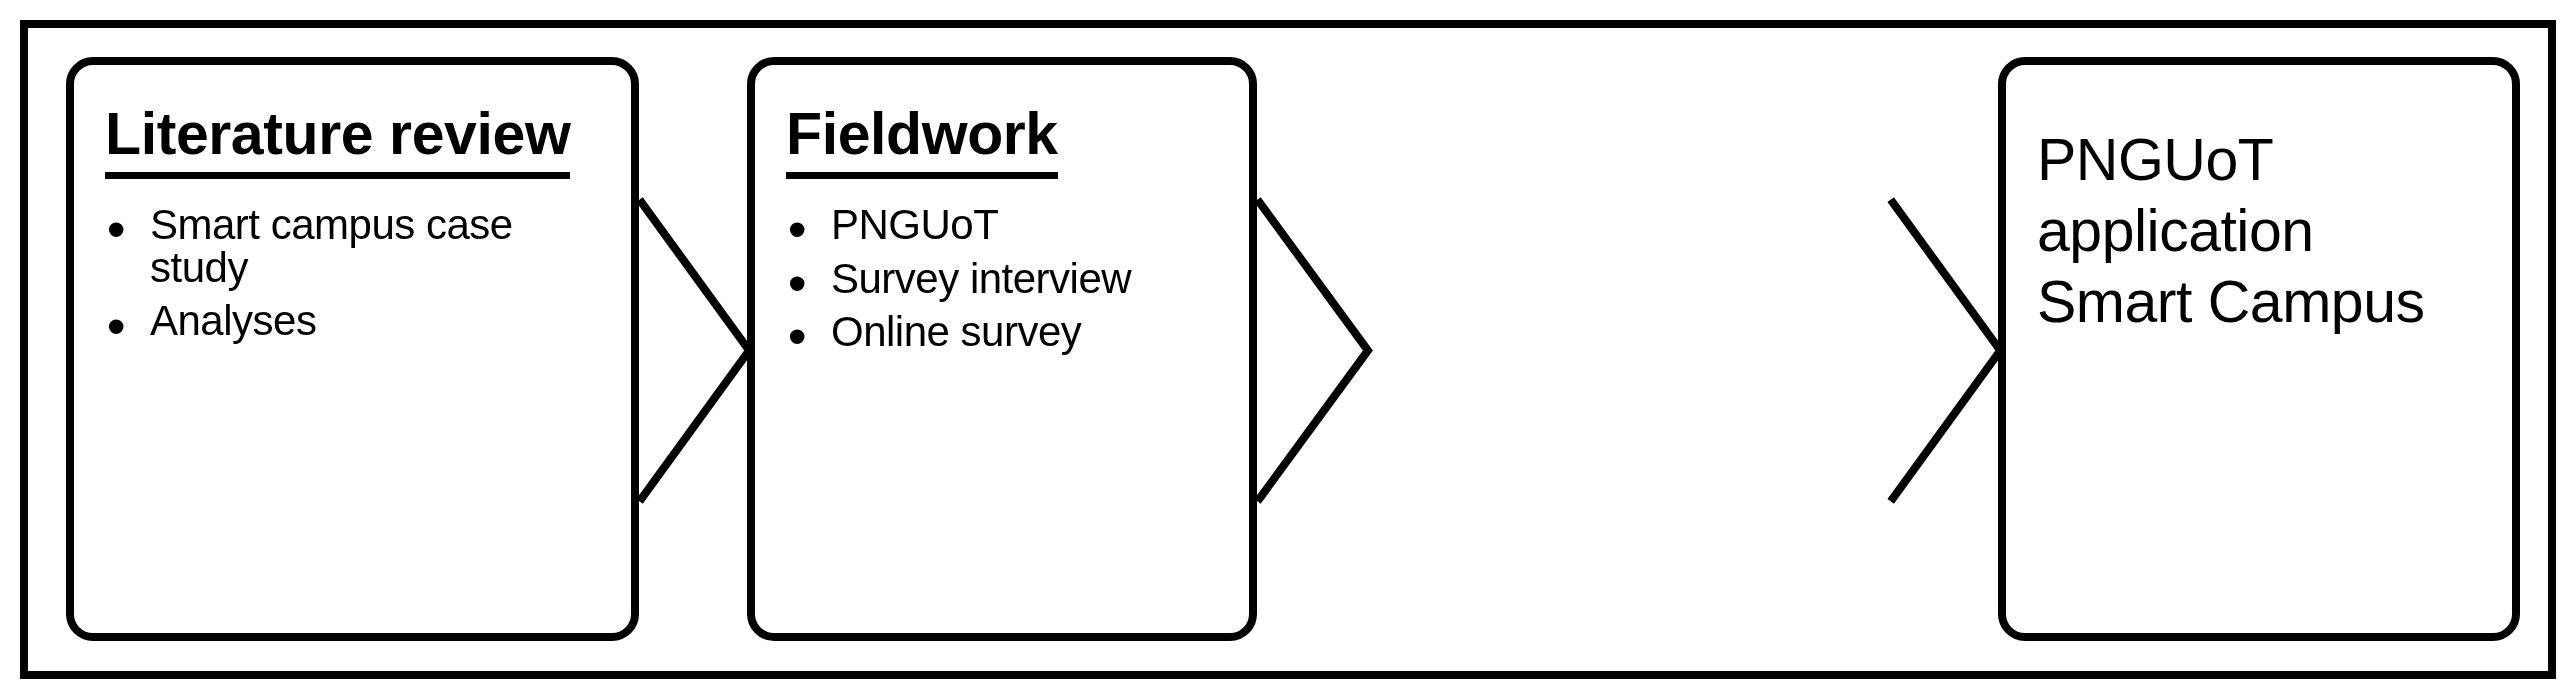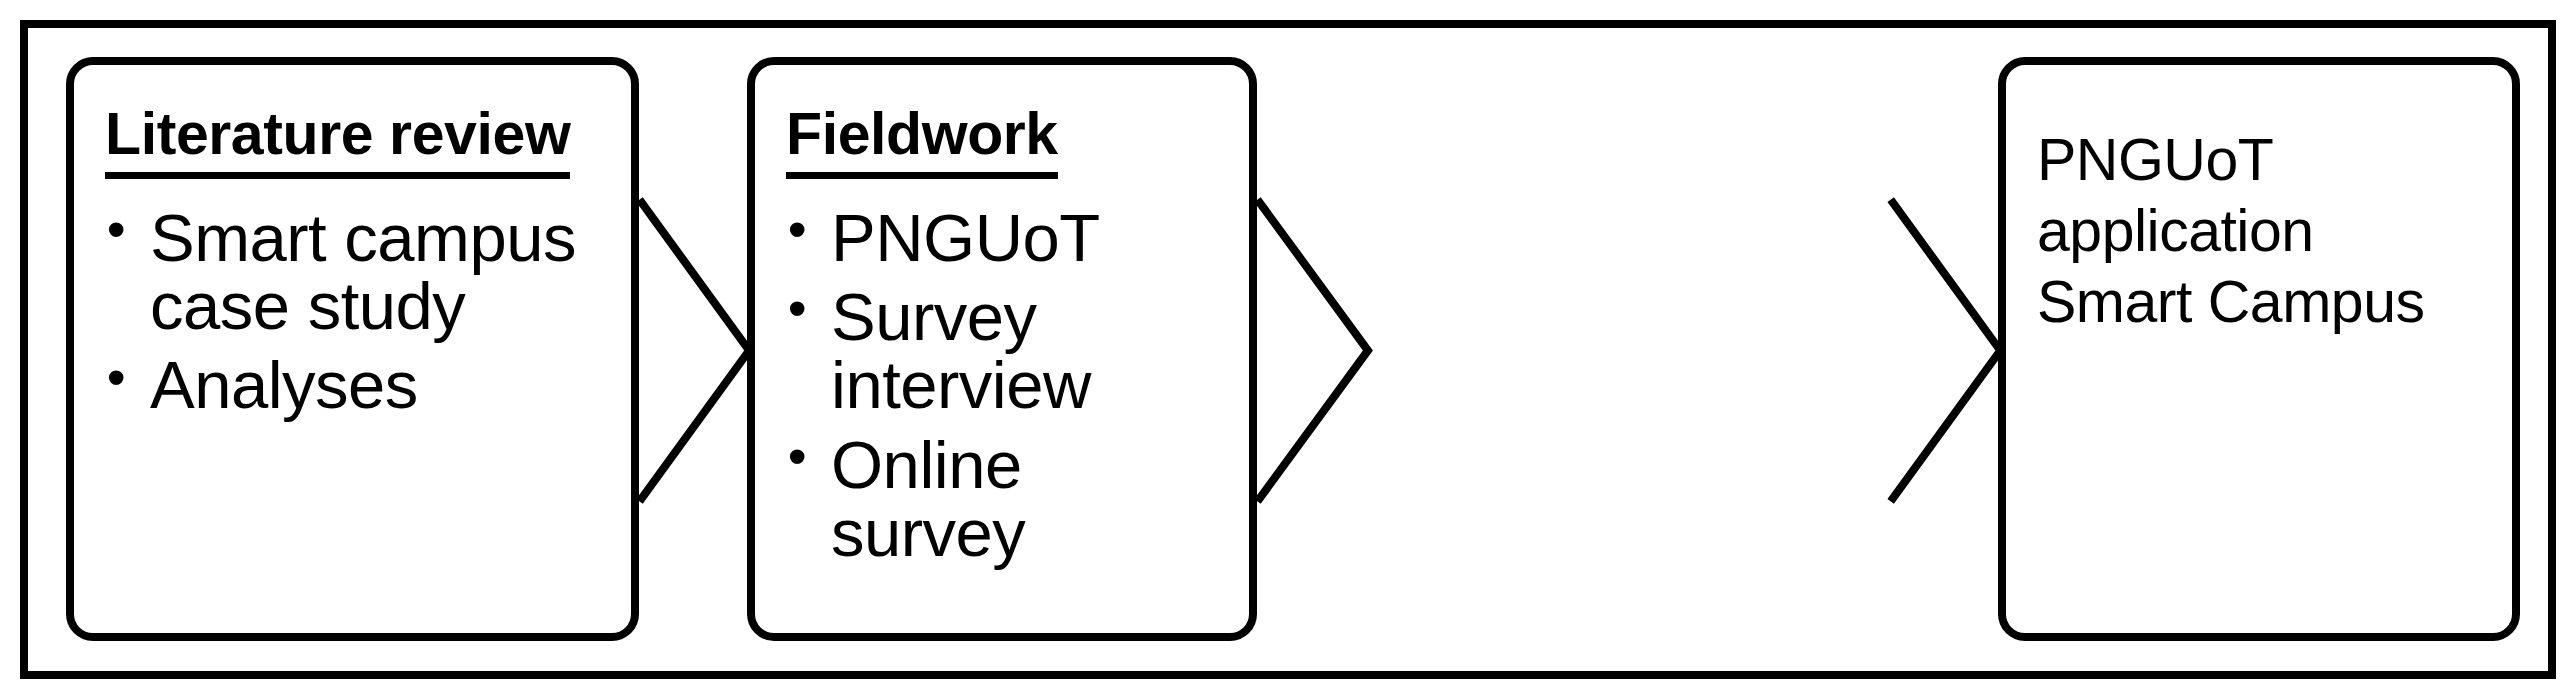--- a/index.html
+++ b/index.html
@@ -69,21 +69,21 @@
     margin-top: 25px;
   }
   ul.bullet-list {
     list-style: none;
     margin: 0;
     padding: 0;
   }
   ul.bullet-list > li {
     position: relative;
     padding-left: 45px;
-    font-size: 67px;
+    font-size: 42px;
     line-height: 1.02;
     color: #000000;
     margin-bottom: 10.8px;
     letter-spacing: -0.5px;
   }
   ul.bullet-list > li::before {
     content: "\2022";
     position: absolute;
     left: 1.8px;
     top: -1.8px;

